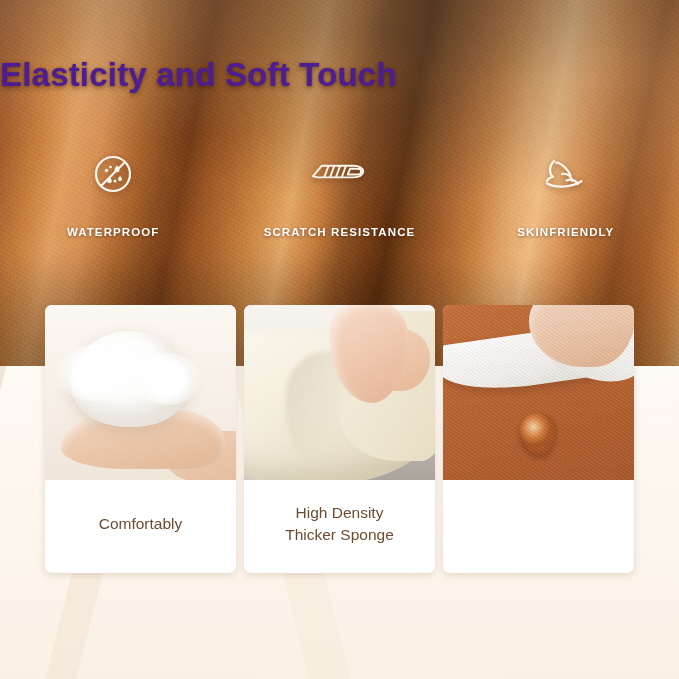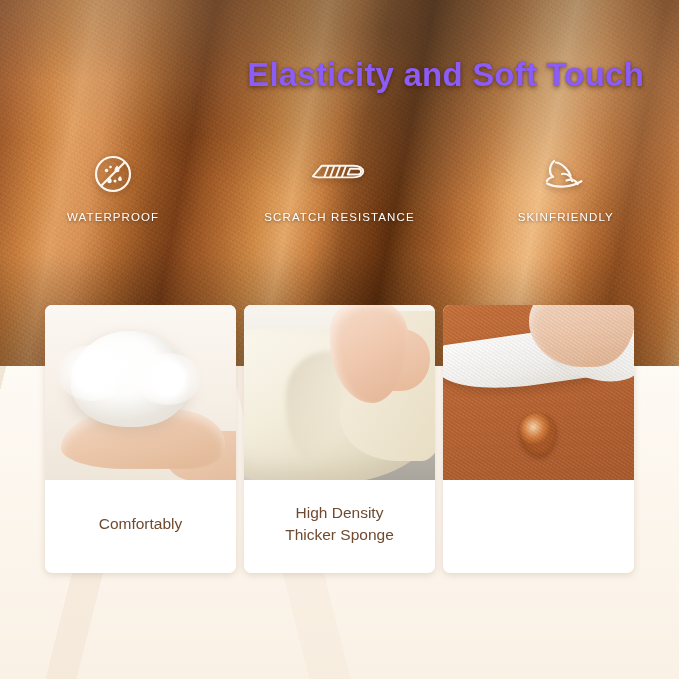--- a/index.html
+++ b/index.html
@@ -43,39 +43,39 @@
     background:
       radial-gradient(130% 70% at 12% 0%, rgba(255,220,180,.22), transparent 55%),
       radial-gradient(90% 80% at 57% 8%, rgba(0,0,0,.30), transparent 60%),
       radial-gradient(80% 90% at 88% 16%, rgba(255,225,185,.25), transparent 62%),
       radial-gradient(120% 60% at 30% 100%, rgba(0,0,0,.20), transparent 58%);
   }
 
   
   .hero-title {
     position:absolute; left:0; top:56px; width:644px;
-    text-align:right; color:#8b5cf6;
+    text-align:left; color:#4c1d95;
     font-size:33px; font-weight:bold; letter-spacing:.2px;
     text-shadow:0 2px 5px rgba(60,25,5,.55), 0 0 2px rgba(90,40,10,.45);
     z-index:4;
   }
 
   
   .features {
     position:absolute; left:0; top:146px; width:679px;
     display:flex; z-index:4;
   }
   .feature { flex:1; display:flex; flex-direction:column; align-items:center; }
   .feature .ico {
     width:60px; height:56px; display:flex; align-items:center; justify-content:center;
     filter:drop-shadow(0 2px 3px rgba(60,25,5,.45));
   }
   .feature .ico svg { display:block; }
   .feature .flabel {
-    margin-top:9px; color:#fff; font-size:11.5px; font-weight:normal;
+    margin-top:24px; color:#fff; font-size:11.5px; font-weight:bold;
     letter-spacing:1.1px; white-space:nowrap;
     text-shadow:0 1px 3px rgba(60,25,5,.55);
   }
 
   
   .lower {
     position:absolute; left:0; top:366px; width:679px; height:313px;
     background:#fbf4ec;
   }
   .lower::before {

